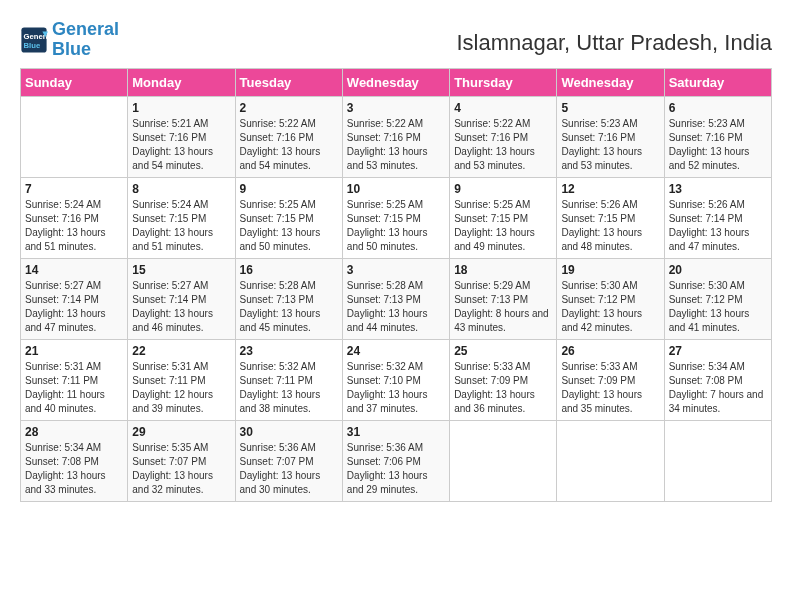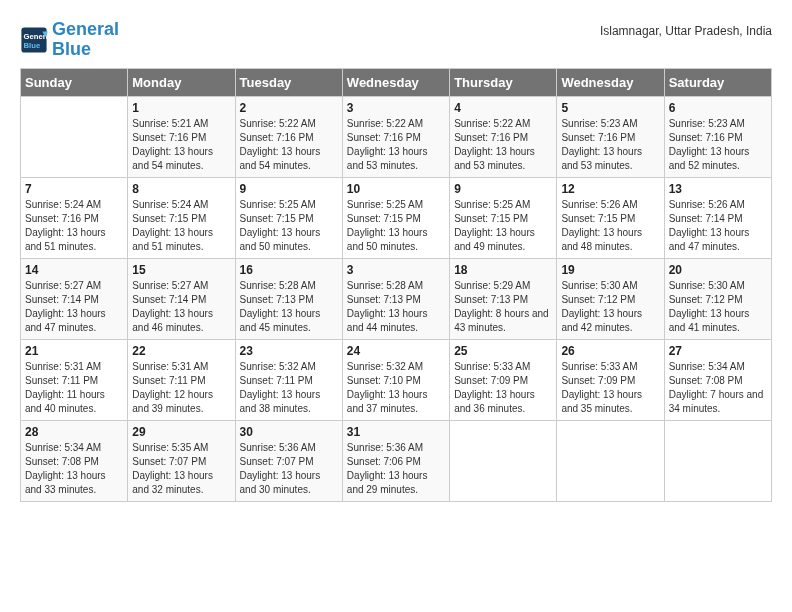--- a/index.html
+++ b/index.html
@@ -37,31 +37,31 @@
     .title-block {
       text-align: right;
     }
     .month-title {
       font-size: 42px;
       font-weight: bold;
       color: #1a3a5c;
       line-height: 1;
     }
     .location {
-      font-size: 12px;
+      font-size: 22px;
       color: #333;
-      margin-top: 4px;
+      margin-top: 10px;
     }
     table {
       width: 100%;
       border-collapse: collapse;
       table-layout: fixed;
     }
     thead tr th {
-      background-color: #737373;
+      background-color: #ec4899;
       color: #fff;
       font-size: 13px;
       font-weight: bold;
       padding: 6px 4px;
       text-align: left;
       border: 1px solid #ccc;
     }
     tbody tr td {
       border: 1px solid #ccc;
       vertical-align: top;

